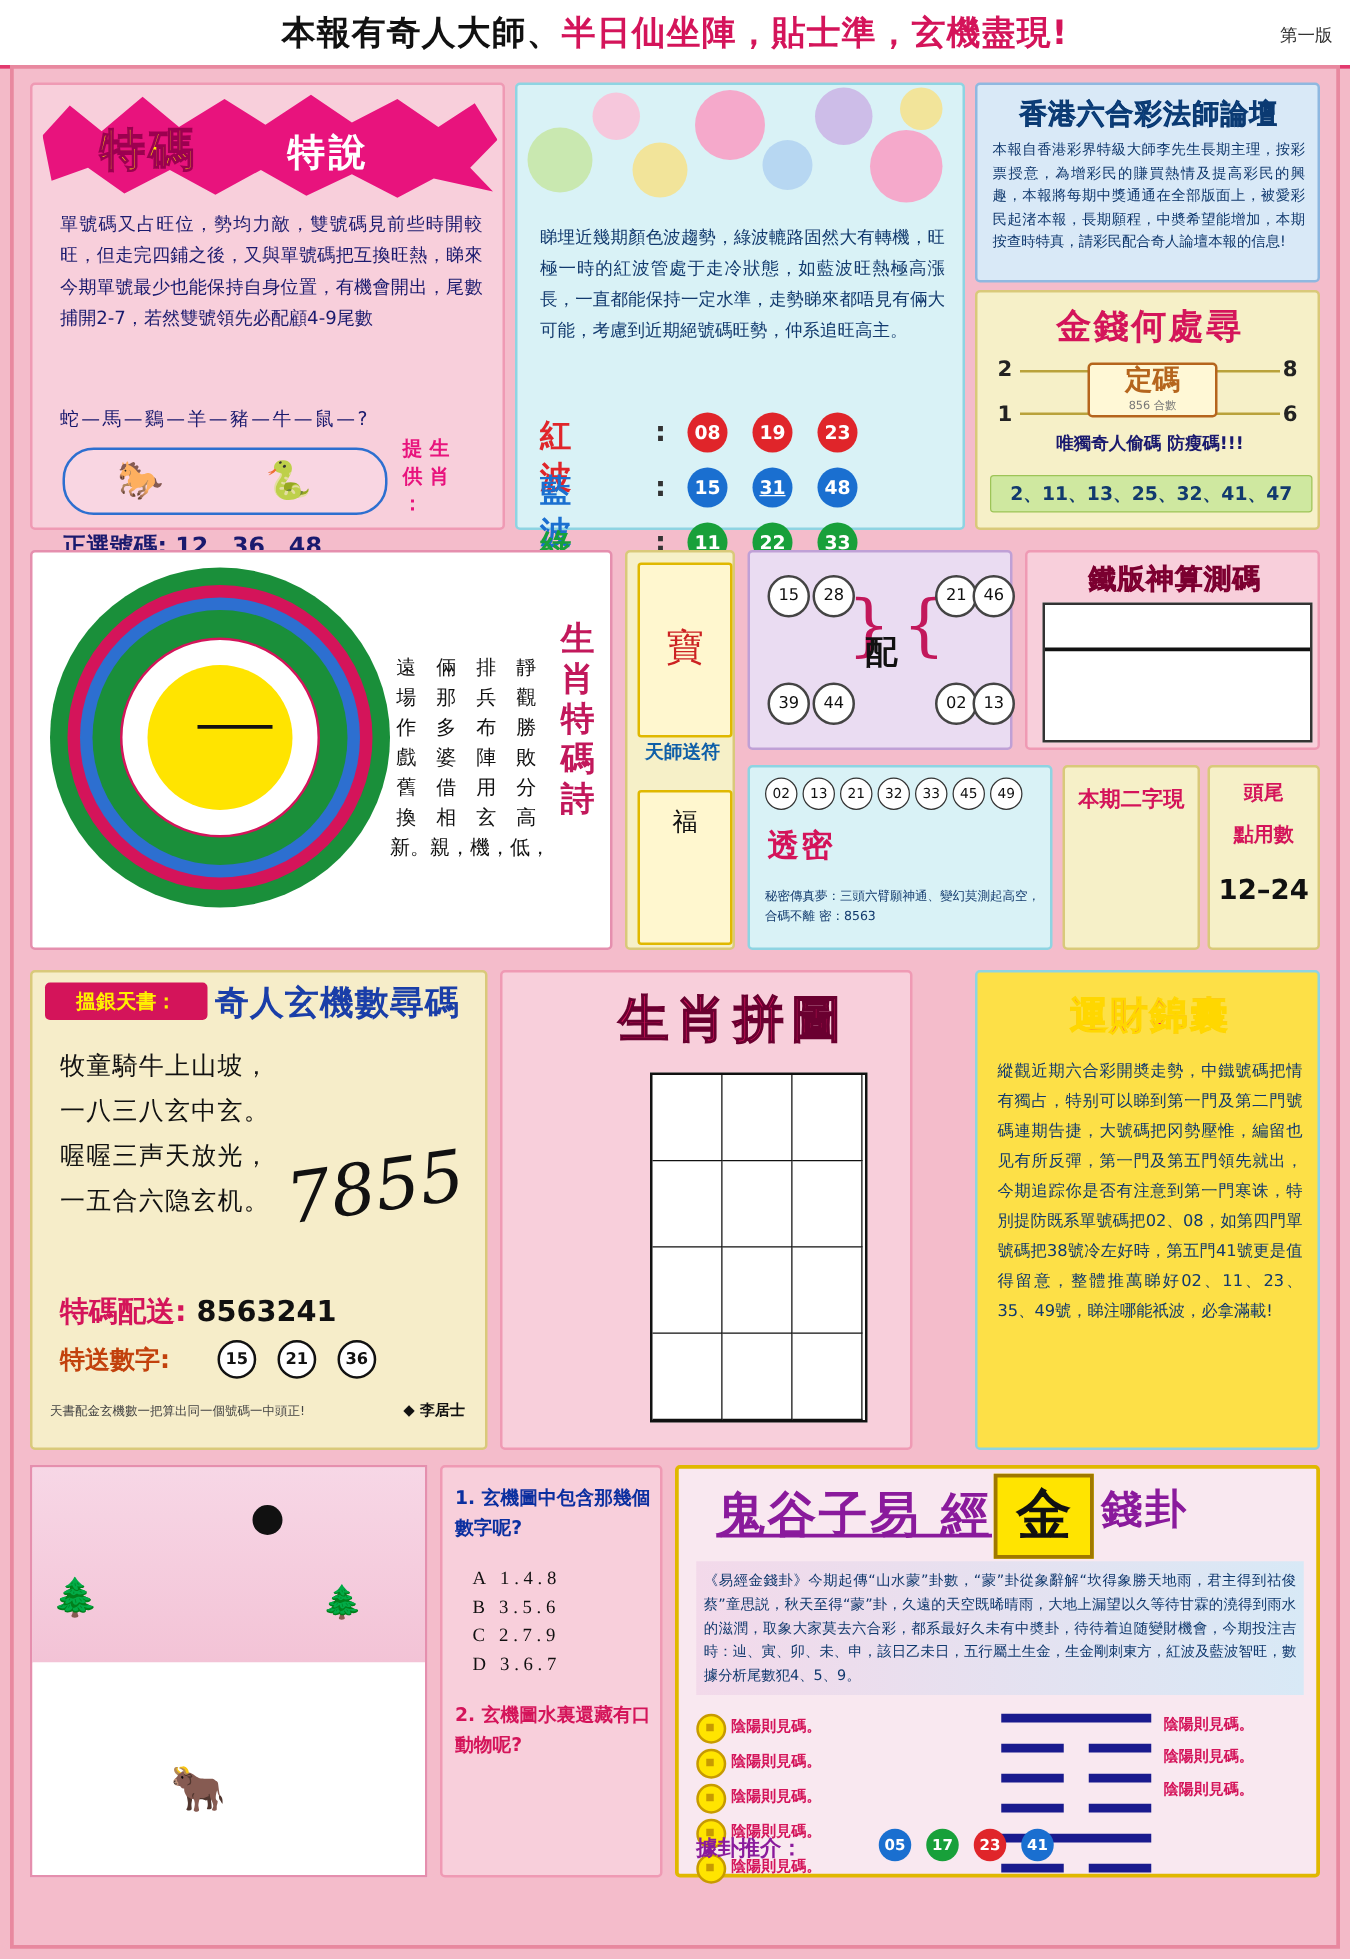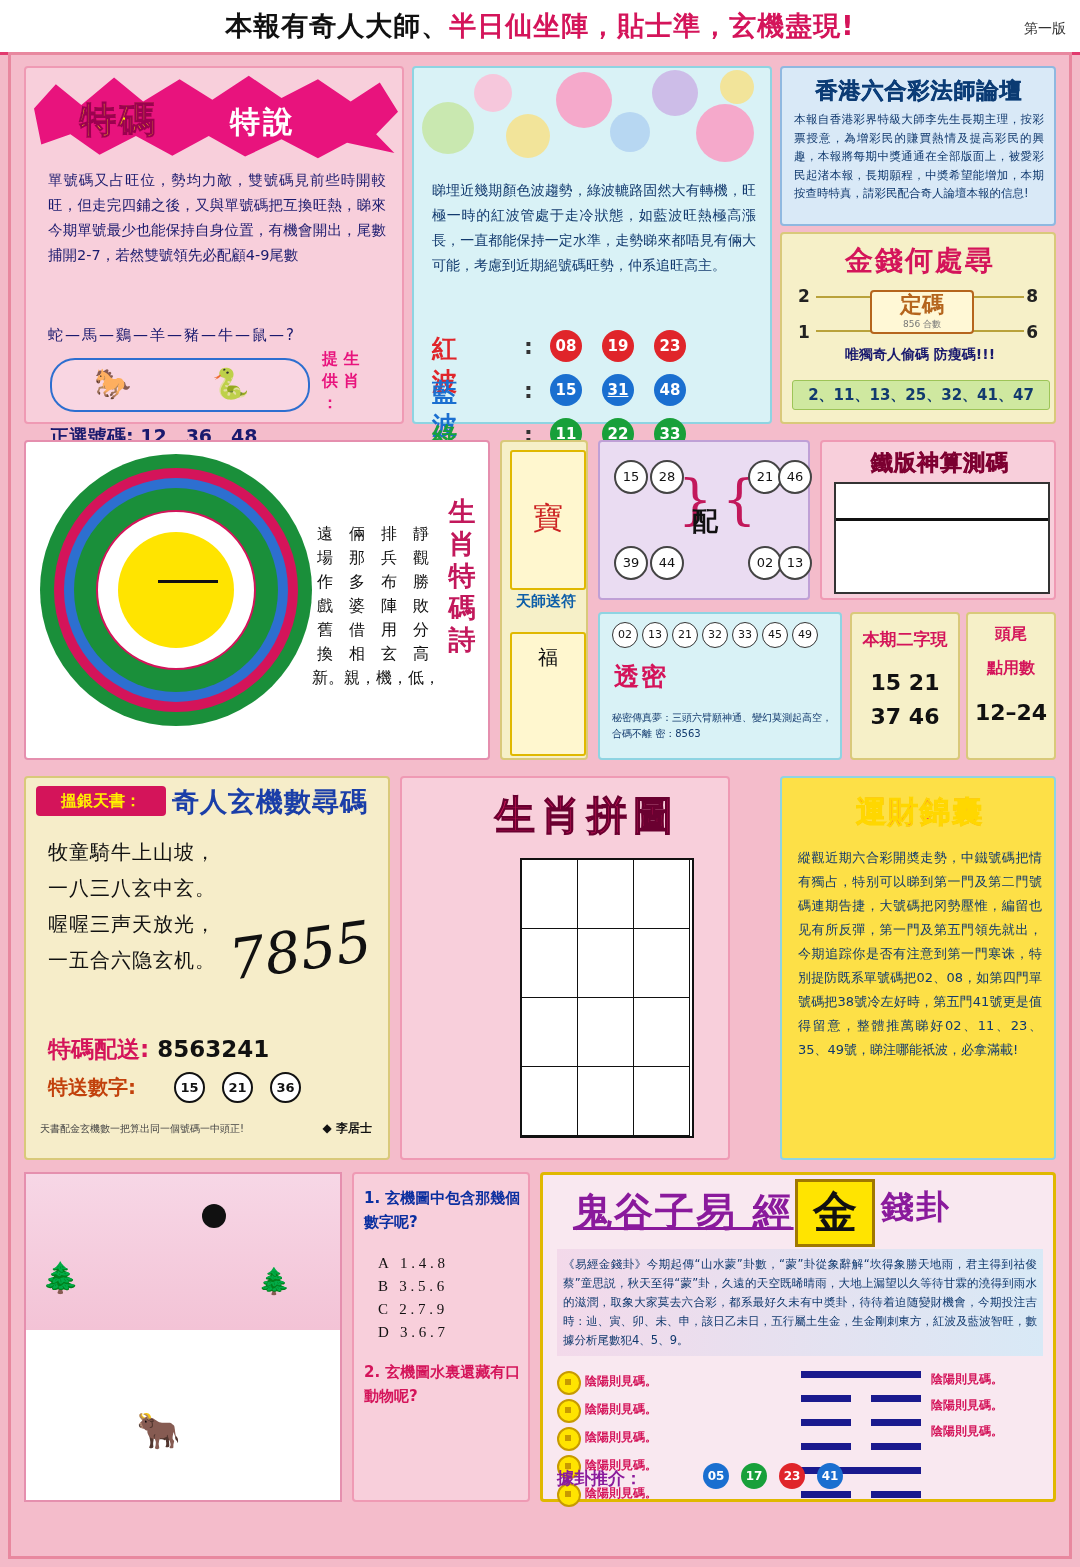--- a/index.html
+++ b/index.html
@@ -305,24 +305,20 @@
       <div class="tm-ball" style="left:124px;">33</div>
       <div class="tm-ball" style="left:154px;">45</div>
       <div class="tm-ball" style="left:184px;">49</div>
     </div>
     <div class="tm-title">透密</div>
     <div class="tm-foot">秘密傳真夢：三頭六臂願神通、變幻莫測起高空，合碼不離  密：8563</div>
   </div>
 
   <div class="panel" id="p-two">
     <div class="two-title">本期二字現</div>
-    <div class="two-nums">
-      <div>15  21</div>
-      <div>37  46</div>
-    </div>
   </div>
 
   <div class="panel" id="p-tail">
     <div class="tail-t1">頭尾</div>
     <div class="tail-t2">點用數</div>
     <div class="tail-v">12–24</div>
   </div>
 
   <div class="panel" id="p-qiren">
     <div class="qr-badge">搵銀天書：</div>

